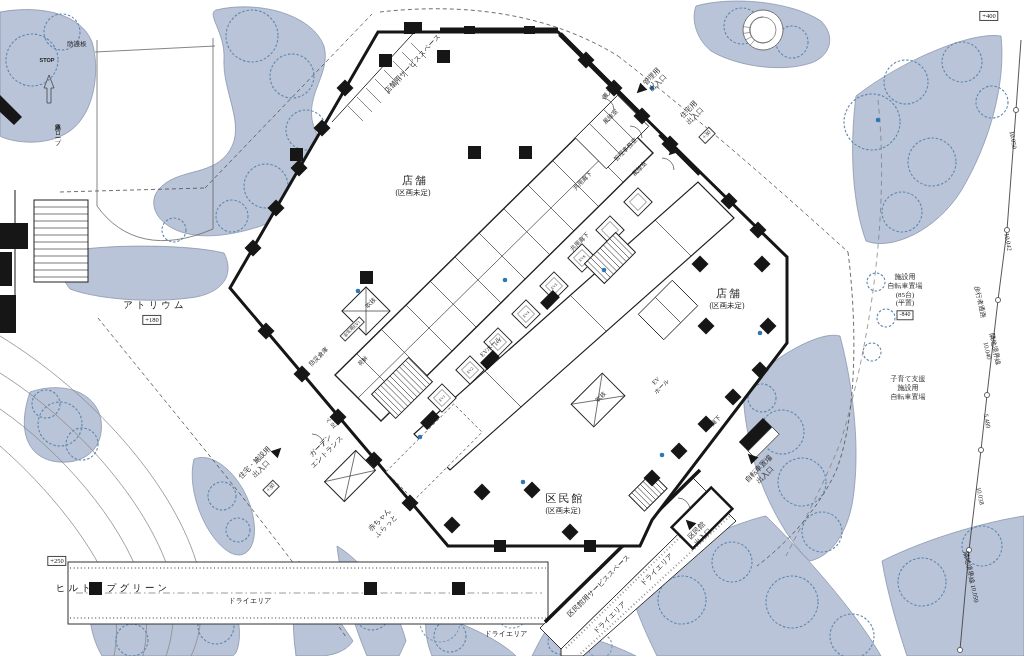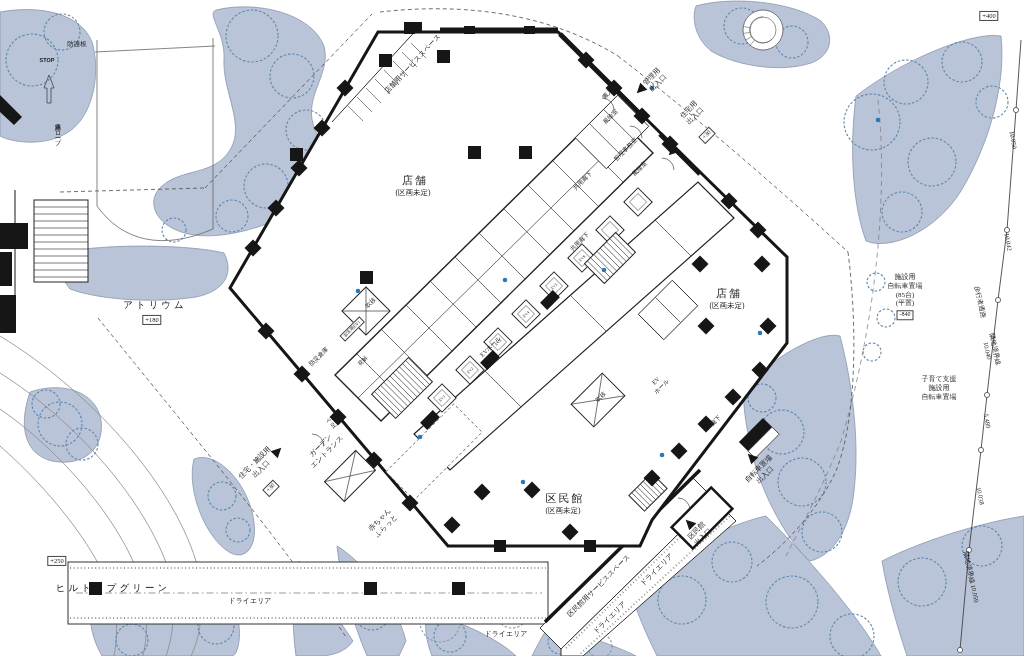--- a/index.html
+++ b/index.html
@@ -530,21 +530,21 @@
   <div class="lbl" style="left:250px;top:601px;--fs:7px">ドライエリア</div>
   <div class="lbl" style="left:506px;top:634px;--fs:7px">ドライエリア</div>
   <div class="lbl" style="left:610px;top:618px;--r:-45deg;--fs:7px">ドライエリア</div>
   <div class="lbl" style="left:657px;top:570px;--r:-45deg;--fs:7px">ドライエリア</div>
 
   <div class="lbl" style="left:905px;top:290px;--fs:7px">施設用
 自転車置場
 (85台)
 (平置)</div>
   <div class="lbl box" style="left:905px;top:315px;--fs:6px">-840</div>
-  <div class="lbl" style="left:939px;top:388px;--fs:7px">子育て支援
+  <div class="lbl" style="left:908px;top:388px;--fs:7px">子育て支援
 施設用
 自転車置場</div>
 
   <div class="lbl" style="left:980px;top:302px;--r:78deg;--fs:6.5px">歩行者通路</div>
   <div class="lbl" style="left:991px;top:350px;--r:78deg;--fs:6.5px">隣地境界線 10.040</div>
   <div class="lbl" style="left:971px;top:577px;--r:78deg;--fs:6.5px">隣地境界線 10.059</div>
   <div class="lbl" style="left:1013px;top:140px;--r:80deg;--fs:6.5px">10.050</div>
   <div class="lbl" style="left:1008px;top:242px;--r:80deg;--fs:6.5px">10.042</div>
   <div class="lbl" style="left:987px;top:421px;--r:80deg;--fs:6.5px">5.489</div>
   <div class="lbl" style="left:980px;top:496px;--r:78deg;--fs:6.5px">10.038</div>

